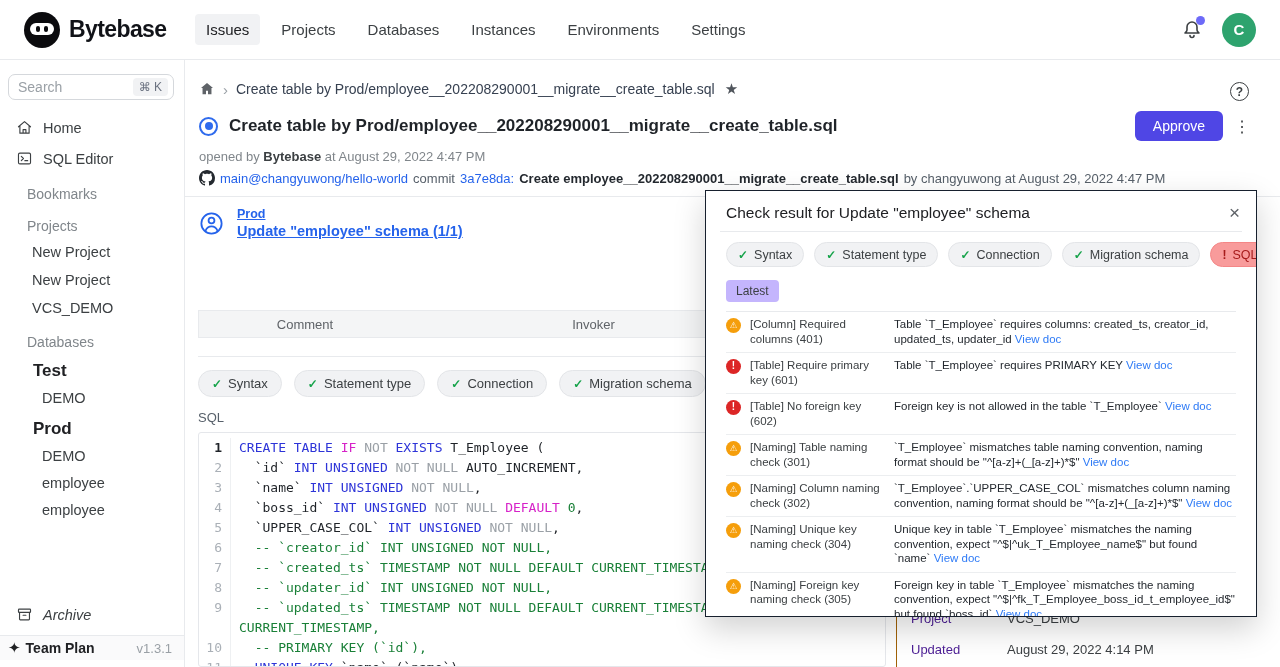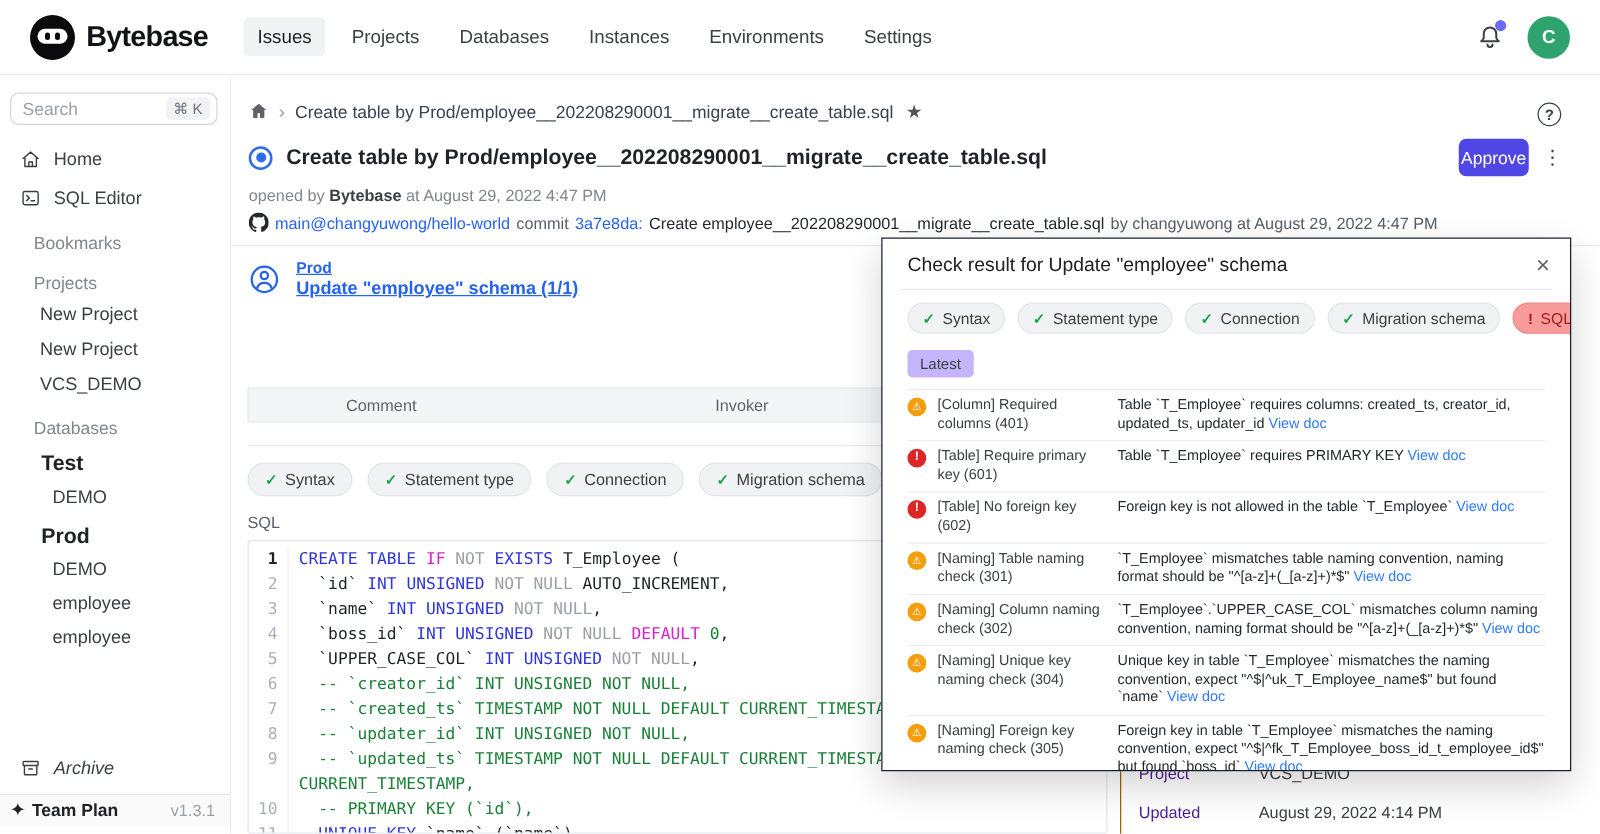--- a/index.html
+++ b/index.html
@@ -44,27 +44,27 @@
   
   .main { position:absolute; left:185px; top:60px; right:0; bottom:0; background:#fff; }
   .crumb-row { display:flex; align-items:center; gap:8px; padding:20px 30px 0 14px; font-size:14px; color:#374151; }
   .crumb-sep { color:#9aa0a6; font-size:15px; }
   .crumb-star { color:#50555c; font-size:15px; margin-left:2px; cursor:pointer; }
   .help-circle { position:absolute; right:31px; top:22px; width:19px; height:19px; border:1.7px solid #3c4043; border-radius:50%; color:#3c4043; font-size:12px; font-weight:700; display:flex; align-items:center; justify-content:center; cursor:pointer; }
   .title-row { display:flex; align-items:center; gap:11px; padding:13px 30px 0 14px; }
   .issue-status { width:19px; height:19px; border:2px solid #2f6bed; border-radius:50%; position:relative; flex:none; }
   .issue-status::after { content:""; position:absolute; left:3.5px; top:3.5px; width:8px; height:8px; background:#2f6bed; border-radius:50%; }
   .issue-title { font-size:17px; font-weight:700; color:#1f2328; white-space:nowrap; overflow:hidden; flex:1; }
-  .approve-btn { flex:none; background:#4f46e5; color:#fff; border:none; border-radius:6px; font-size:14px; font-weight:500; padding:7px 2px; cursor:pointer; font-family:"Liberation Sans",sans-serif;margin-left:32px; }
+  .approve-btn { flex:none; background:#4f46e5; color:#fff; border:none; border-radius:6px; font-size:14px; font-weight:500; padding:7px 18px; cursor:pointer; font-family:"Liberation Sans",sans-serif;margin-left:32px; }
   .kebab { flex:none; width:16px; text-align:center; color:#3c4043; font-size:16px; letter-spacing:0; cursor:pointer; line-height:9px; }
   .meta1 { padding:8px 0 0 14px; font-size:13px; color:#80868b; }
   .meta1 b { color:#3c4043; font-weight:600; }
   .meta2 { padding:6px 0 10px 14px; font-size:13px; color:#57606a; display:flex; align-items:center; gap:5px; }
   .meta2 .lnk { color:#2563eb; font-weight:500; }
-  .meta2 .msg { color:#24292f; font-weight:400; }
+  .meta2 .msg { color:#24292f; font-weight:700; }
   .hr { border-top:1px solid #e8eaed; }
   .stage-row { display:flex; align-items:center; gap:12px; padding:10px 0 10px 13px; }
   .stage-ic { flex:none; }
   .stage-env { font-size:12.5px; font-weight:700; color:#2563eb; text-decoration:underline; display:block; }
   .stage-task { font-size:14.5px; font-weight:700; color:#2563eb; text-decoration:underline; display:block; margin-top:2px; }
 
   .main-cols { display:flex; position:absolute; left:0; right:0; top:246px; bottom:0; }
   .left-col { width:712px; flex:none; padding:4px 10px 0 13px; border-right:1px solid #a16207; display:flex; flex-direction:column; }
   .thead-bar { height:28px; background:#f4f5f6; border:1px solid #e8eaed; display:grid; grid-template-columns:212px 365px 1fr; align-items:center; font-size:13px; color:#5f6368; }
   .thead-bar span { text-align:center; }

